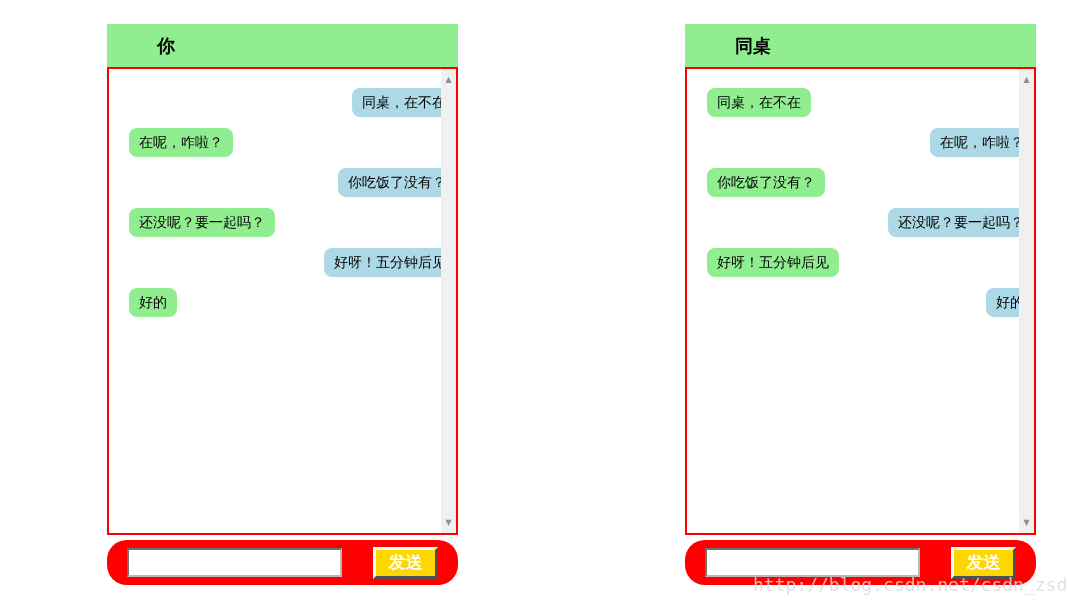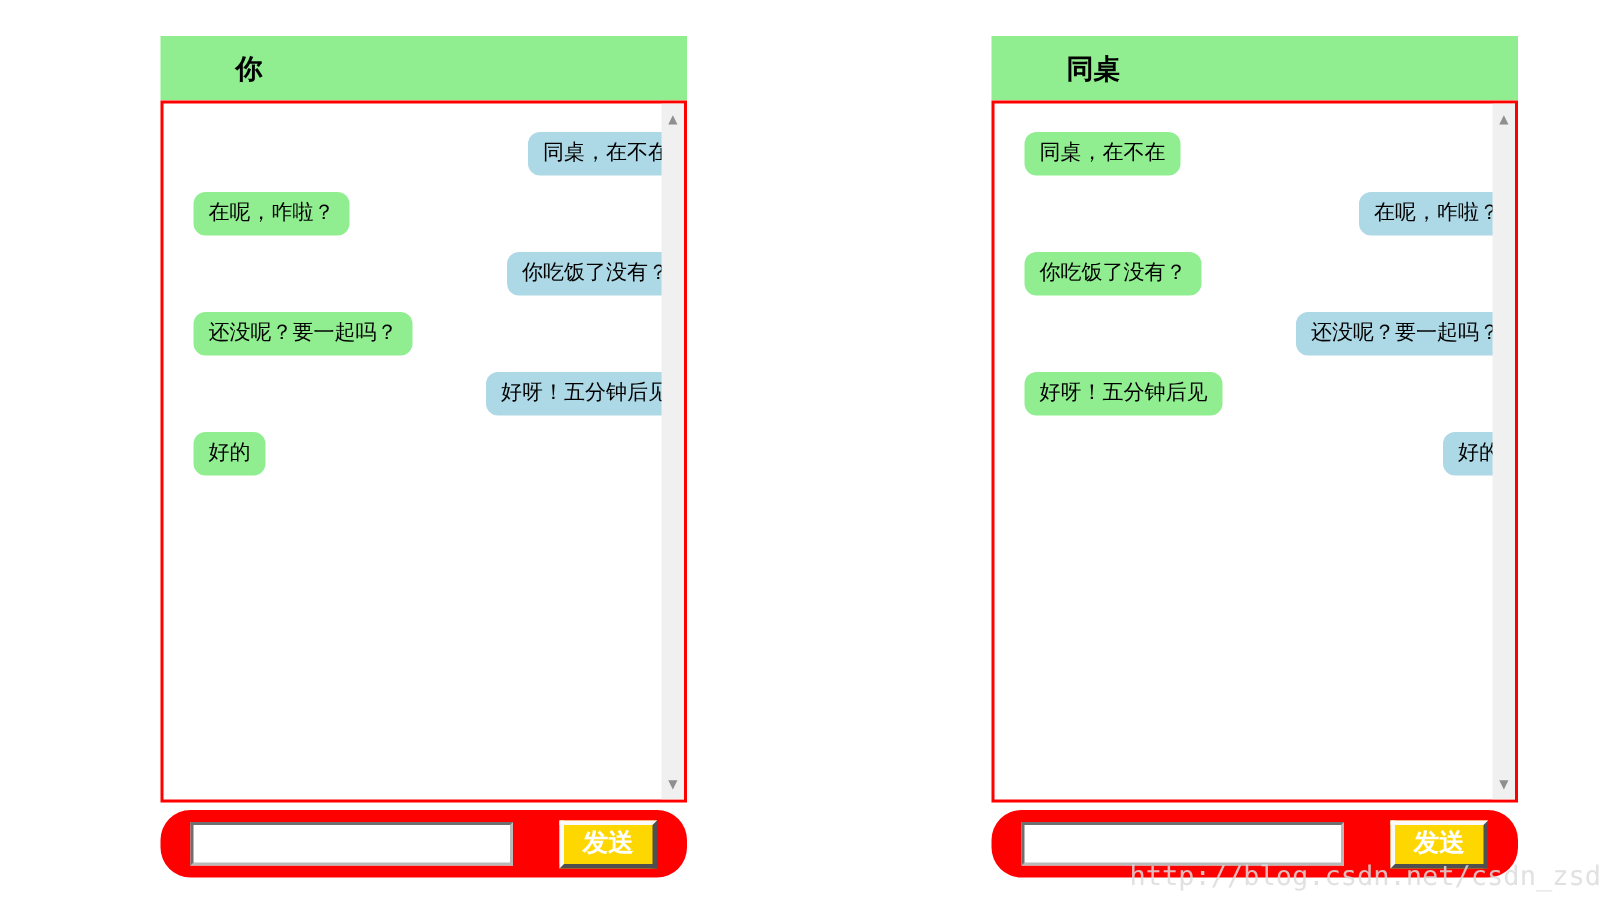--- a/index.html
+++ b/index.html
@@ -5,21 +5,21 @@
   * { margin:0; padding:0; box-sizing:border-box; }
   html,body { width:1067px; height:605px; }
   body {
     background:#ffffff;
     font-family:"DejaVu Sans", sans-serif;
     position:relative;
     overflow:hidden;
   }
   .chat-window { position:absolute; top:24px; width:351px; }
   .win-left  { left:107px; }
-  .win-right { left:661px; }
+  .win-right { left:685px; }
 
   .win-header {
     height:43px;
     background:var(--green,#90EE90);
     display:flex; align-items:center;
     padding-left:50px;
   }
   .win-title { font-size:18px; font-weight:bold; color:#000; }
 
   .chat-area {

